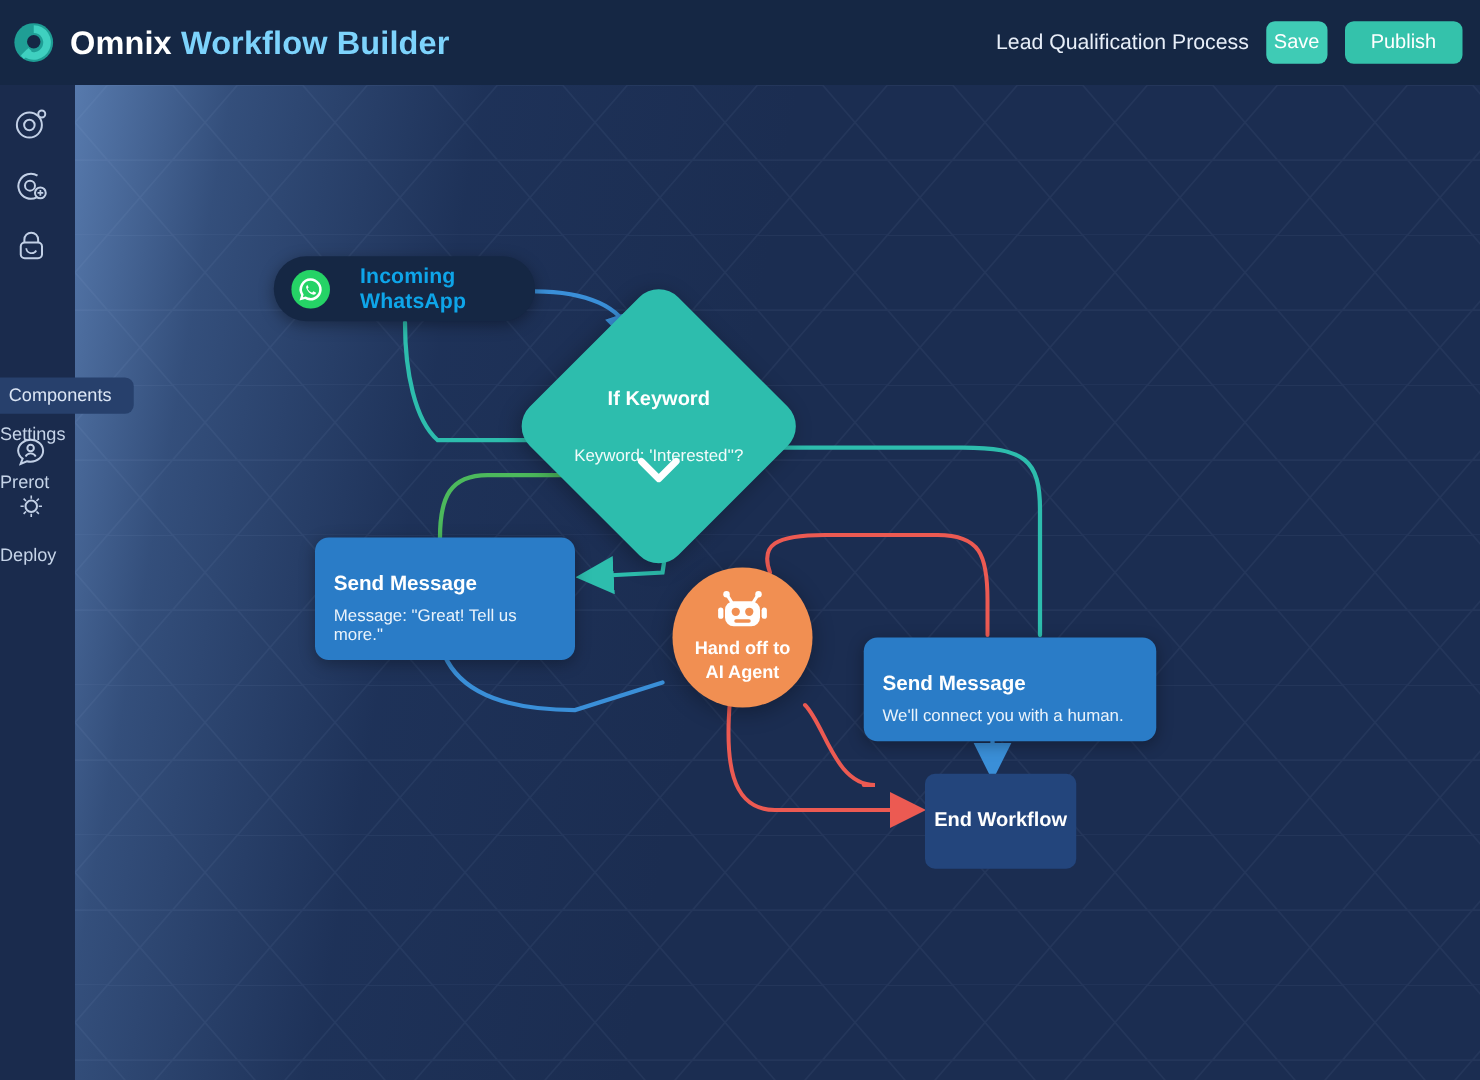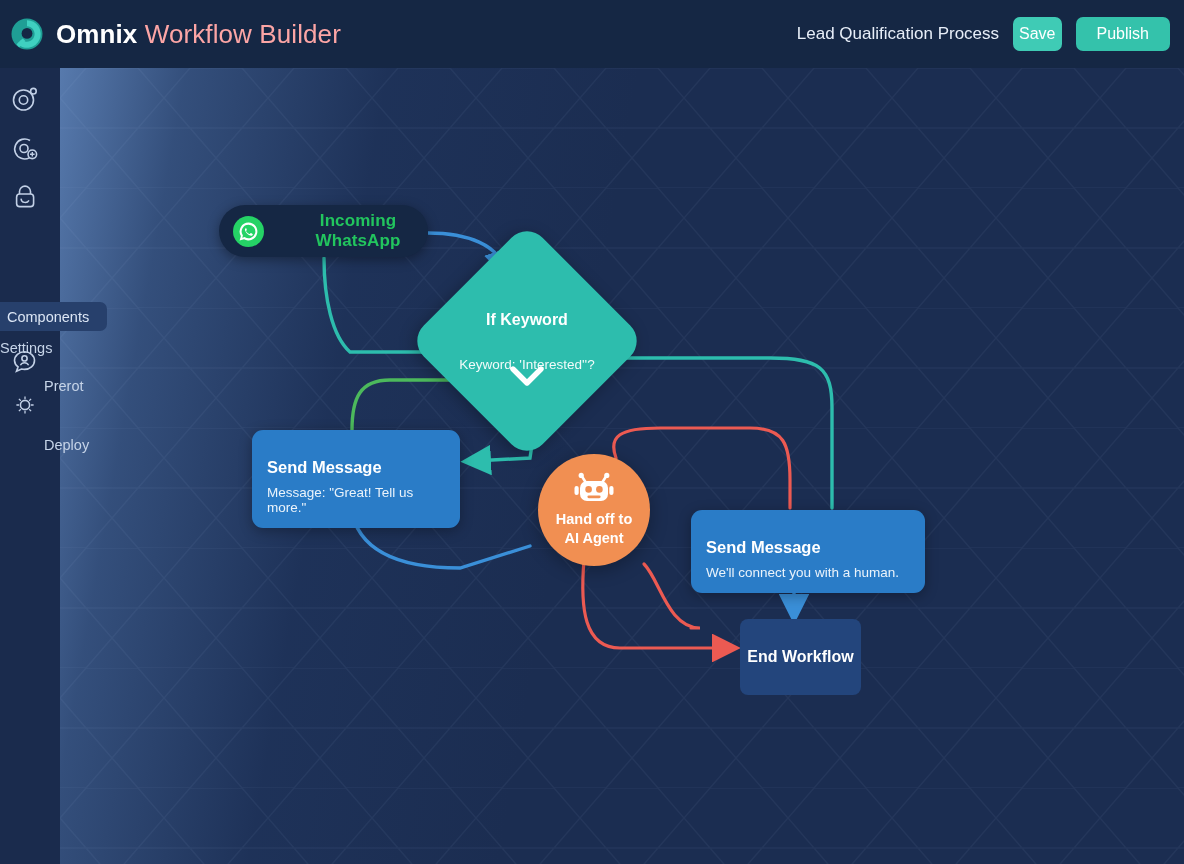--- a/index.html
+++ b/index.html
@@ -18,21 +18,21 @@
     display: flex; align-items: center;
     z-index: 40;
   }
   #brand { display: flex; align-items: center; margin-left: 10px; }
   #logo-mark { width: 34px; height: 34px; flex: 0 0 34px; }
   #brand-text {
     margin-left: 12px; font-size: 26px; color: #ffffff; letter-spacing: .1px;
     white-space: nowrap;
   }
   #brand-text .b { font-weight: bold; }
-  #brand-text .l { font-weight: normal; color: #fca5a5; }
+  #brand-text .l { font-weight: bold; color: #7dd3fc; }
 
   #header-right {
     margin-left: auto; display: flex; align-items: center;
     gap: 14px; margin-right: 14px;
   }
   #doc-title { font-size: 17px; color: #e7eef8; white-space: nowrap; }
   .hbtn {
     border: none; border-radius: 7px; cursor: pointer;
     background: #3fcbb5; color: #ffffff;
     font-family: "Liberation Sans", sans-serif;
@@ -46,21 +46,21 @@
     position: absolute; left: 0; top: 68px; width: 60px; height: 796px;
     background: #1a2b4d; z-index: 30;
   }
   .side-icon {
     position: absolute; left: 10px; width: 30px; height: 30px;
     color: #b9c8e0; cursor: pointer;
   }
   .side-icon svg { display: block; width: 30px; height: 30px; }
   .side-label {
     position: absolute; left: 0; width: 60px;
-    font-size: 14.5px; color: #c6d4e8; white-space: nowrap; cursor: pointer; padding-left: 44px;
+    font-size: 14.5px; color: #c6d4e8; white-space: nowrap; cursor: pointer;
   }
   #sidebar-item-components {
     position: absolute; left: 0; top: 234px; width: 107px; height: 29px;
     background: #27406c; border-radius: 0 7px 7px 0;
     display: flex; align-items: center; padding-left: 7px;
     font-size: 14.5px; color: #dce6f5; cursor: pointer; z-index: 31;
   }
 
   
   #canvas {
@@ -82,23 +82,22 @@
   
   #node-whatsapp-trigger {
     left: 159px; top: 137px; width: 209px; height: 52px;
     background: #152744; border-radius: 26px;
     box-shadow: 0 3px 12px rgba(0,0,0,.35);
     display: flex; align-items: center; padding-left: 14px;
     cursor: pointer;
   }
   #whatsapp-icon { width: 31px; height: 31px; flex: 0 0 31px; }
   #node-whatsapp-trigger .ttl {
-    margin-left: 24px; font-size: 17px; color: #22c55e; font-weight: bold;
+    margin-left: 24px; font-size: 17px; color: #0ea5e9; font-weight: bold;
     letter-spacing: .1px;
-    text-align: center;
   }
 
   
   #node-if-keyword {
     left: 383px; top: 189px; width: 168px; height: 168px; cursor: pointer;
   }
   #node-if-keyword .dia {
     position: absolute; inset: 0;
     background: #2dbdad; border-radius: 22px;
     transform: rotate(45deg);

